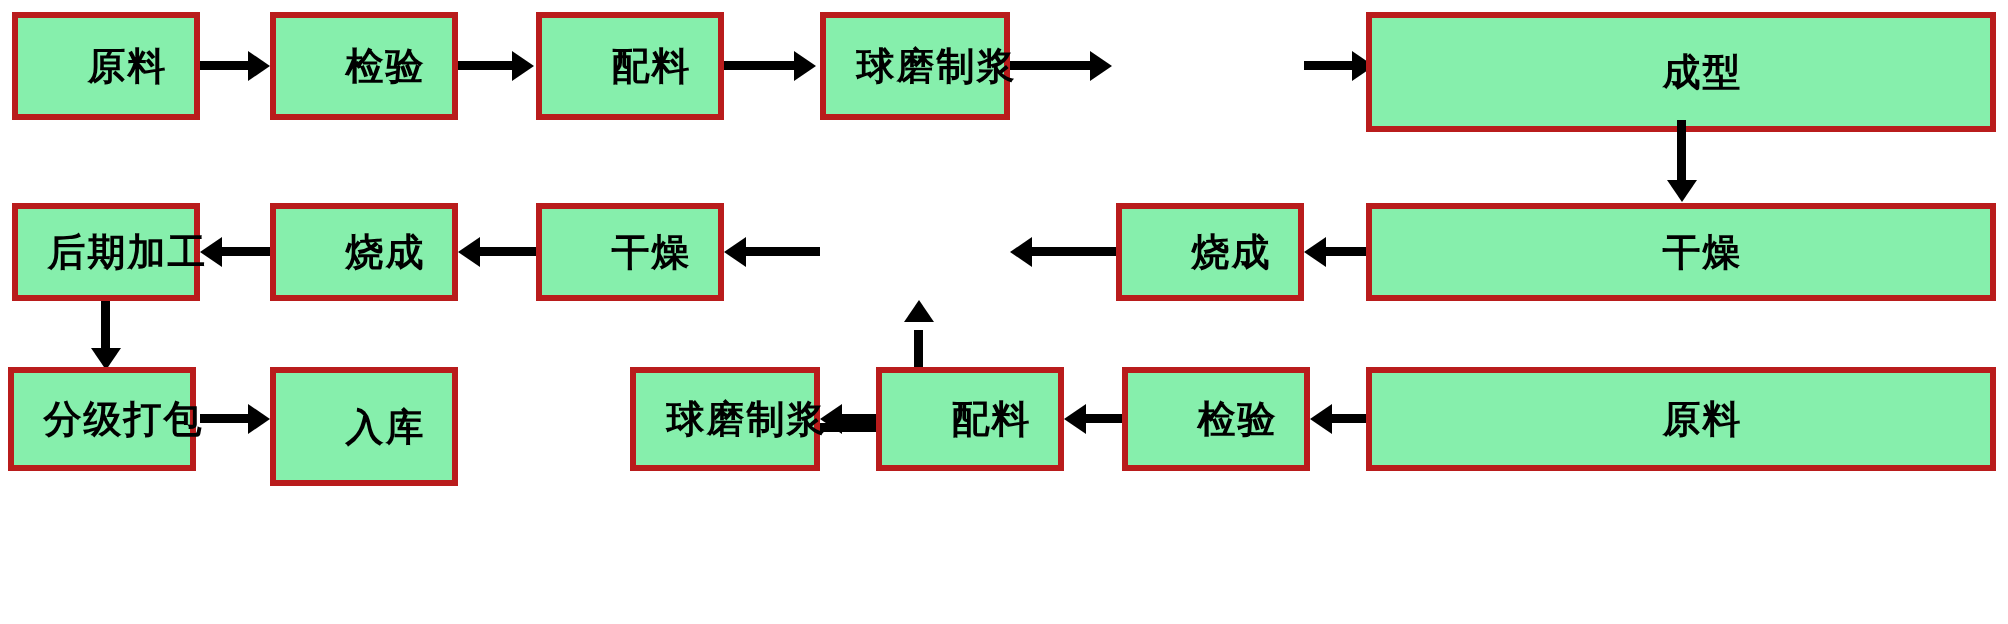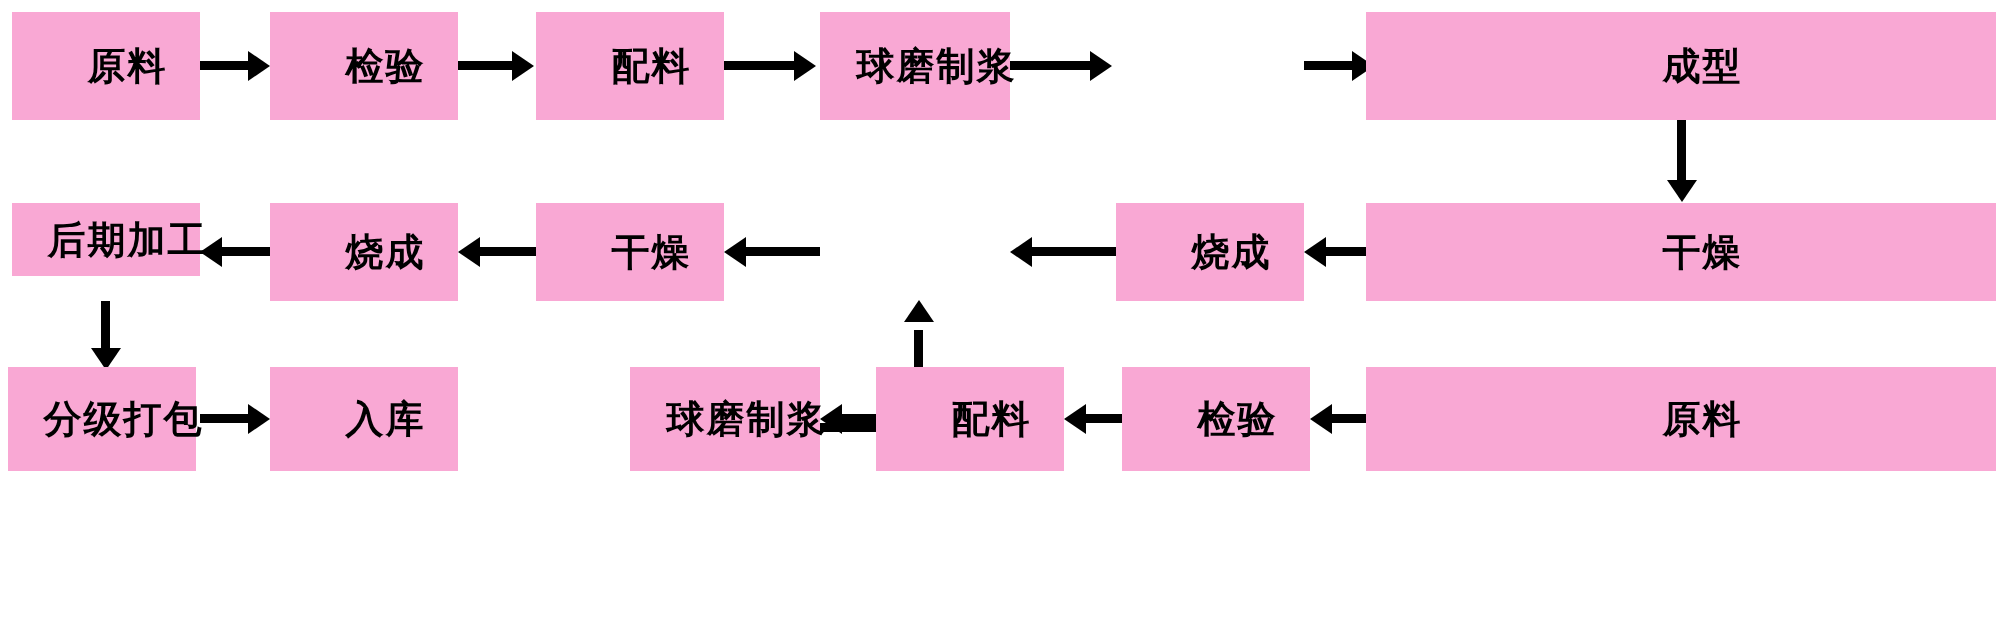--- a/index.html
+++ b/index.html
@@ -11,22 +11,22 @@
     position: relative;
     width: 2008px;
     height: 624px;
     background: #ffffff;
     font-family: "DejaVu Sans", "Liberation Sans", sans-serif;
     overflow: hidden;
   }
   .node {
     position: absolute;
     box-sizing: border-box;
-    border: 6px solid #f9a8d4;
-    background: #f9a8d4;
+    border: 6px solid #b91c1c;
+    background: #86efac;
     display: flex;
     align-items: center;
     justify-content: center;
     color: #000000;
     font-weight: 700;
     font-size: 38px;
     letter-spacing: 2px;
     line-height: 1;
     white-space: nowrap;
     padding-left: 43px;
@@ -106,26 +106,26 @@
 
   <div class="node" style="left:820px; top:12px; width:190px; height:108px;">球磨制浆</div>
 
   <div class="h-arrow" style="left:1010px; top:61px; width:84px;"></div>
   <div class="head-right" style="left:1090px; top:51px;"></div>
 
 
   <div class="h-arrow" style="left:1304px; top:61px; width:52px;"></div>
   <div class="head-right" style="left:1352px; top:51px;"></div>
 
-  <div class="node" style="left:1366px; top:12px; width:630px; height:108px;">成型</div>
+  <div class="node" style="left:1366px; top:12px; width:630px; height:120px;">成型</div>
 
   <div class="v-arrow" style="left:1677px; top:120px; height:62px;"></div>
   <div class="head-down" style="left:1667px; top:180px;"></div>
 
-  <div class="node" style="left:12px; top:203px; width:188px; height:73px;">后期加工</div>
+  <div class="node" style="left:12px; top:203px; width:188px; height:98px;">后期加工</div>
 
   <div class="head-left" style="left:200px; top:237px;"></div>
   <div class="h-arrow" style="left:218px; top:247px; width:52px;"></div>
 
   <div class="node" style="left:270px; top:203px; width:188px; height:98px;">烧成</div>
 
   <div class="head-left" style="left:458px; top:237px;"></div>
   <div class="h-arrow" style="left:476px; top:247px; width:60px;"></div>
 
   <div class="node" style="left:536px; top:203px; width:188px; height:98px;">干燥</div>
@@ -150,21 +150,21 @@
   <div class="seg" style="left:722px; top:370px; width:7px; height:60px;"></div>
   <div class="seg" style="left:722px; top:423px; width:196px; height:9px;"></div>
   <div class="seg" style="left:914px; top:330px; width:9px; height:98px;"></div>
   <div class="head-up" style="left:904px; top:300px;"></div>
 
   <div class="node" style="left:8px; top:367px; width:188px; height:104px;">分级打包</div>
 
   <div class="h-arrow" style="left:200px; top:414px; width:52px;"></div>
   <div class="head-right" style="left:248px; top:404px;"></div>
 
-  <div class="node" style="left:270px; top:367px; width:188px; height:104px;">入库</div>
+  <div class="node" style="left:270px; top:367px; width:188px; height:119px;">入库</div>
 
   <div class="node" style="left:630px; top:367px; width:190px; height:104px;">球磨制浆</div>
 
   <div class="head-left" style="left:820px; top:404px;"></div>
   <div class="h-arrow" style="left:838px; top:414px; width:38px;"></div>
 
   <div class="node" style="left:876px; top:367px; width:188px; height:104px;">配料</div>
 
   <div class="head-left" style="left:1064px; top:404px;"></div>
   <div class="h-arrow" style="left:1082px; top:414px; width:40px;"></div>

